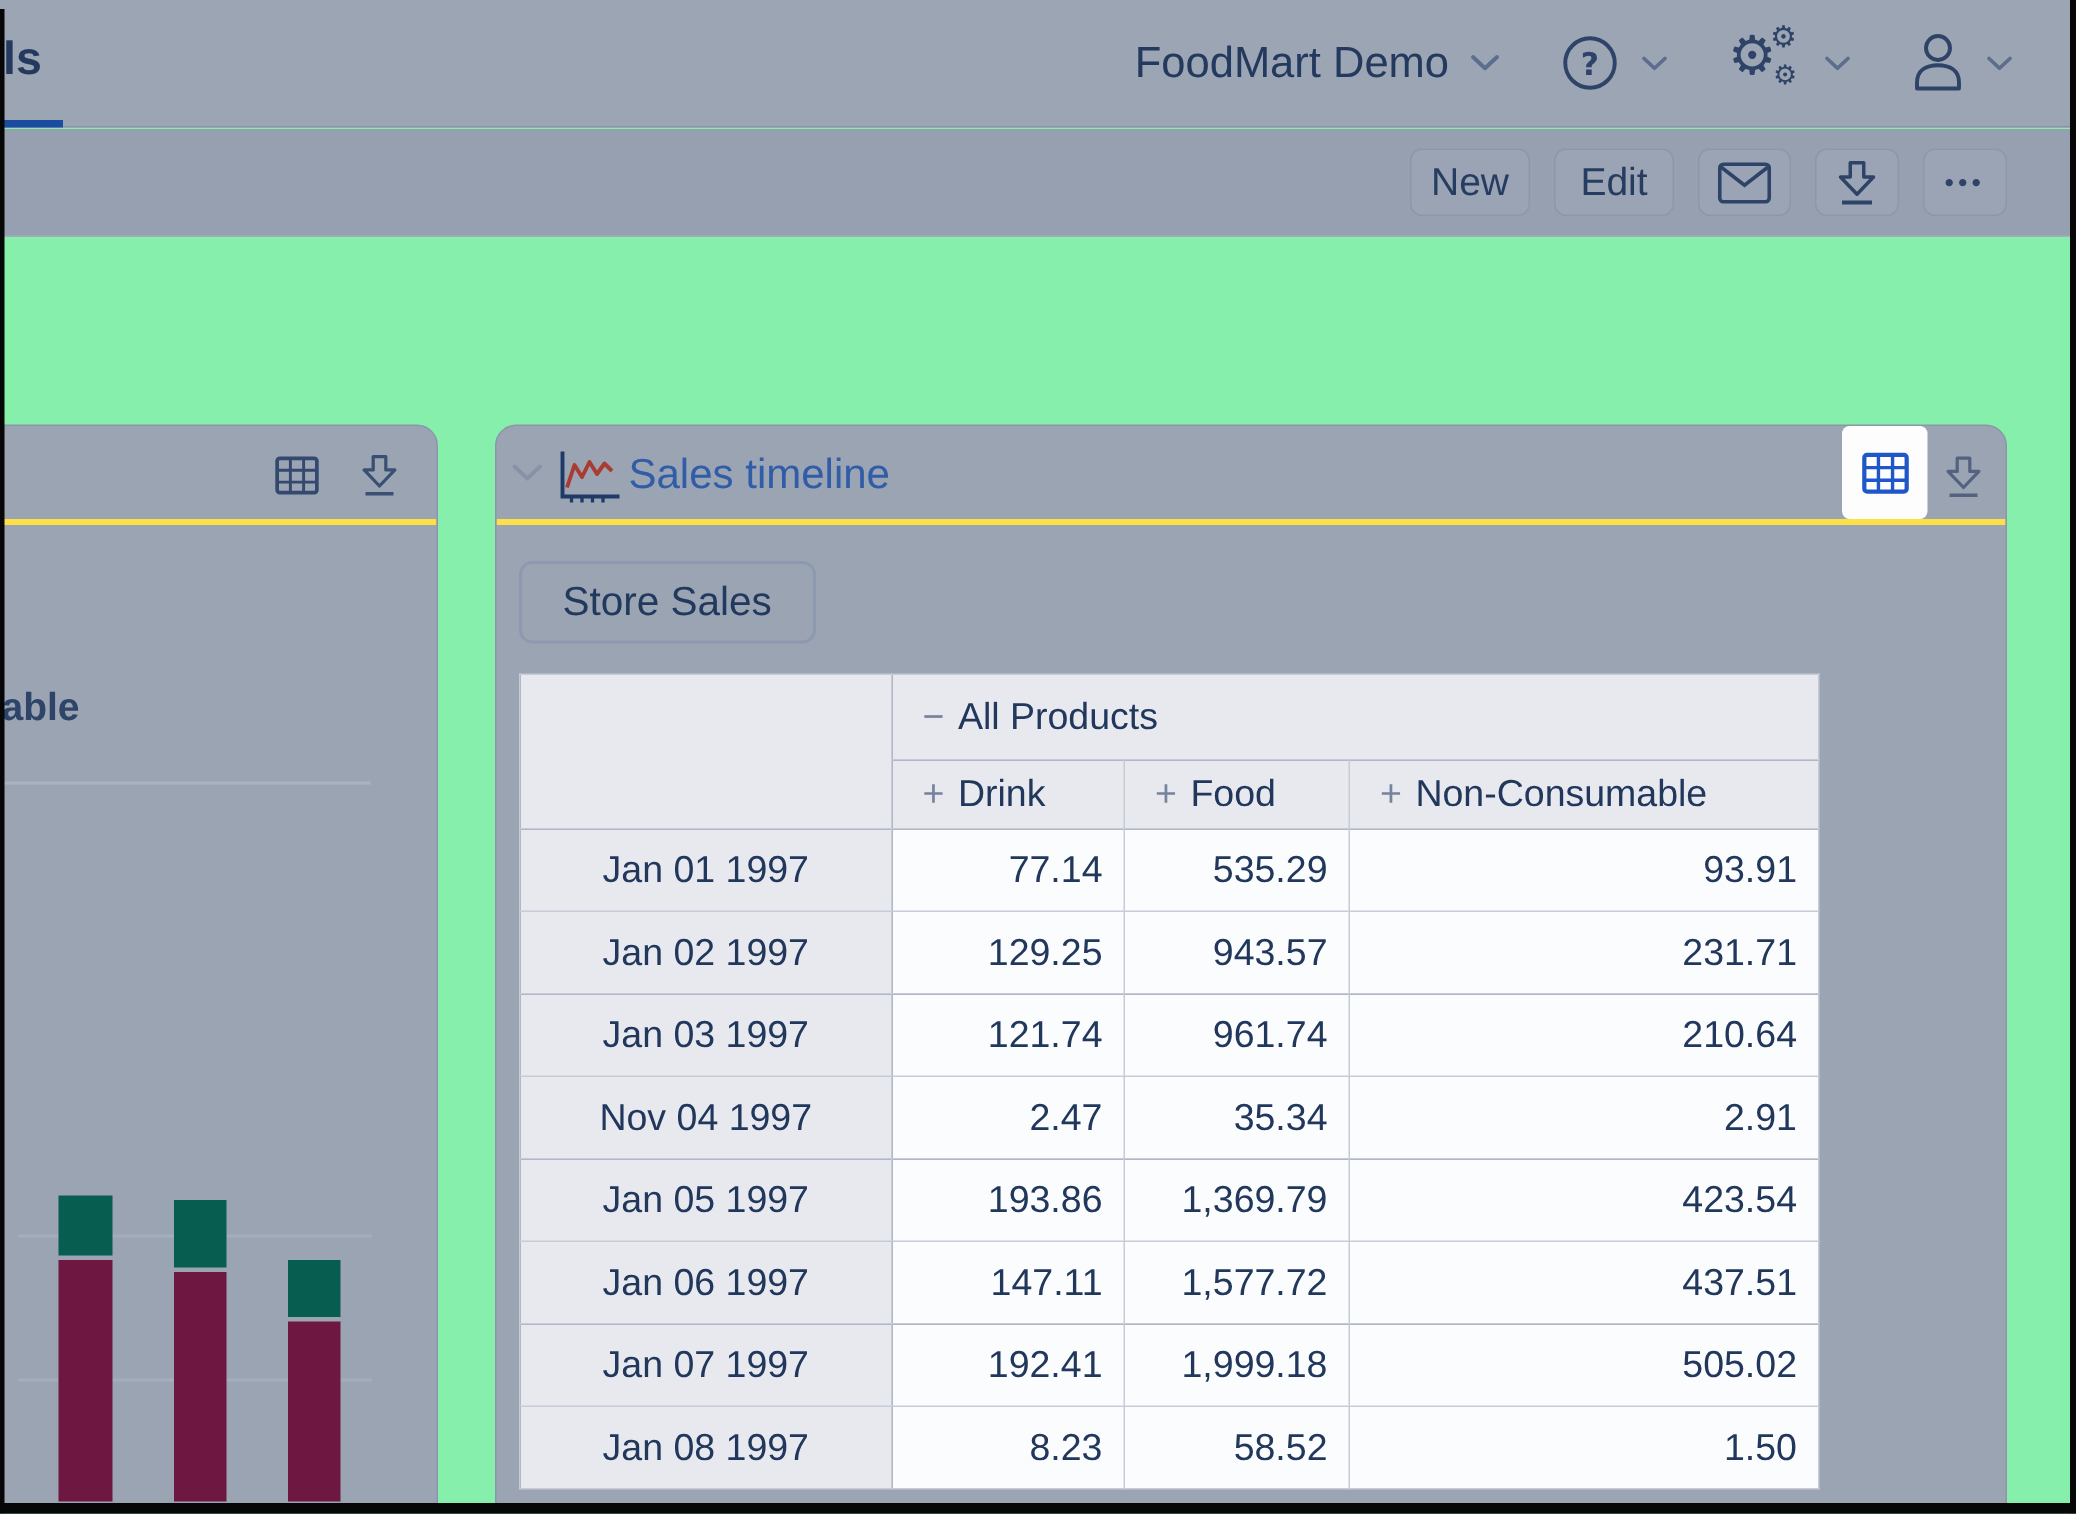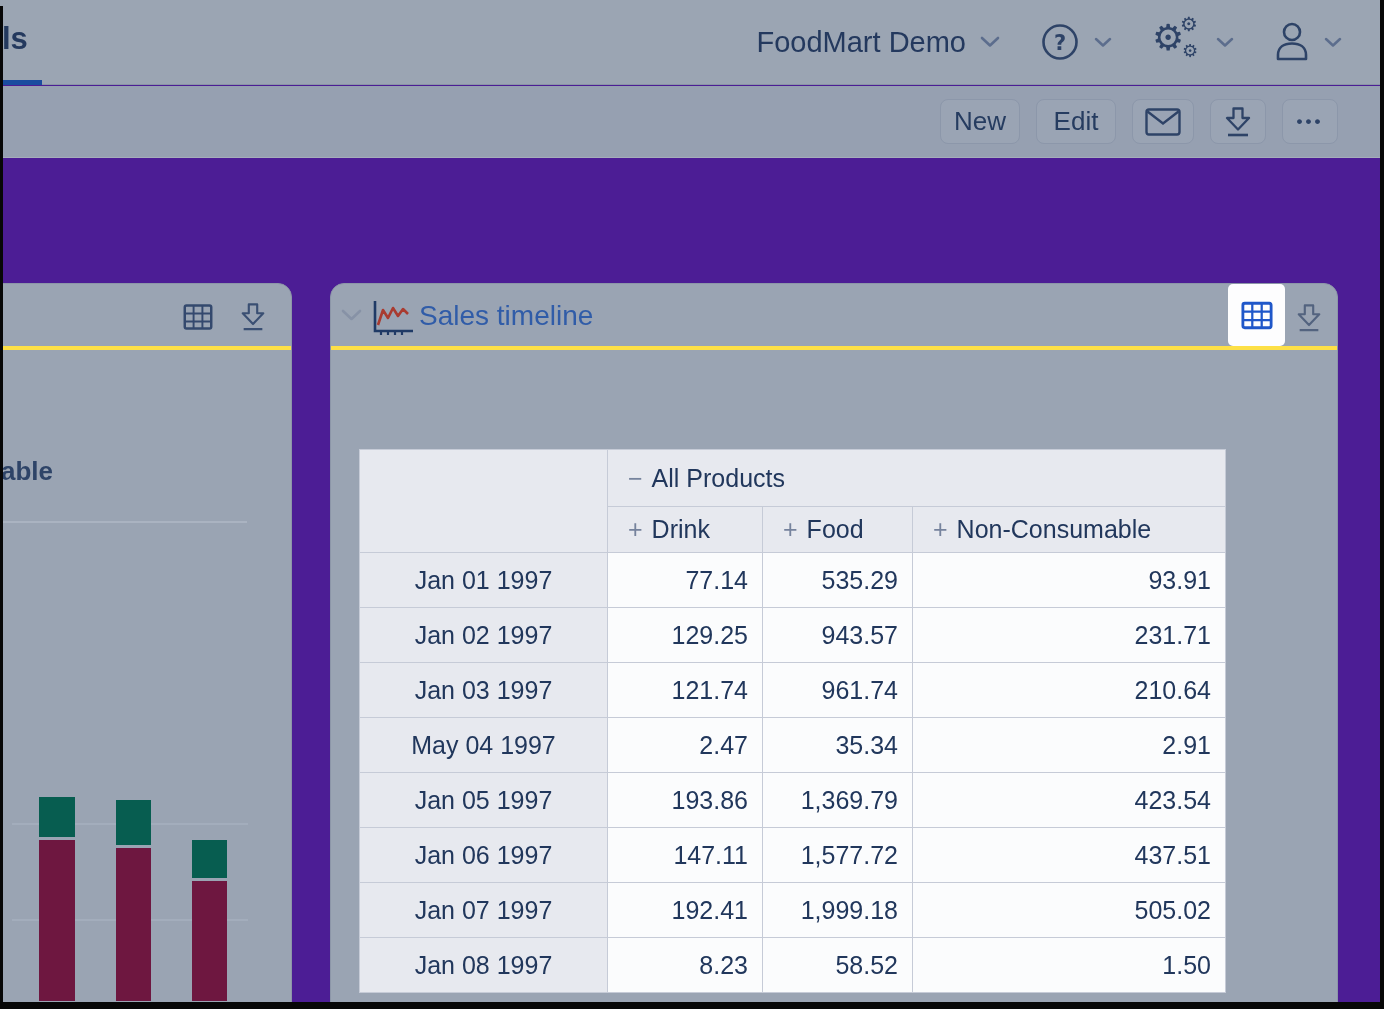--- a/index.html
+++ b/index.html
@@ -1,19 +1,19 @@
 <!DOCTYPE html>
 <html><head>
 <meta charset="utf-8">
 <style>
   * { margin:0; padding:0; box-sizing:border-box; }
   html,body { background:#000; }
   .screen {
     position:relative; width:1384px; height:1009px; overflow:hidden;
-    background:#4c1d95; color:#23395c;
+    background:#86efac; color:#23395c;
     font-family:"Liberation Sans","DejaVu Sans",sans-serif;
   }
   
   .topnav { position:absolute; left:0; top:0; right:0; height:85px;
     background:#9ba5b3; border-bottom:1px solid #8a94a6; }
   .active-tab { position:absolute; left:2px; top:21px; font-size:31px; font-weight:700; color:#24395e; }
   .tab-underline { position:absolute; left:0; top:80px; width:42px; height:5px; background:#1a4c9f; }
   .topnav-right { position:absolute; right:42px; top:0; height:84px; display:flex; align-items:center; }
   .menu-trigger { display:flex; align-items:center; cursor:default; }
   .workspace-label { font-size:29px; font-weight:400; color:#24395e; }
@@ -59,21 +59,21 @@
   .panel-title { position:absolute; left:88px; top:16px; font-size:28px; font-weight:500; color:#305ca8; }
   .spotlight { position:absolute; right:52px; top:0; width:57px; height:62px;
     background:#fdfdfe; border-radius:5px; display:flex; align-items:center; justify-content:center; }
   .mc-download { position:absolute; right:14px; top:19px; }
   
   .measure-chip { position:absolute; left:15px; top:90px; height:55px;
     border:2px solid #8d99b0; border-radius:9px; background:transparent;
     font-size:27px; color:#22395e; display:flex; align-items:center;
     padding:0 27px; font-family:inherit; }
   
-  .pivot { position:absolute; left:28px; top:165px; border-collapse:collapse;
+  .pivot { position:absolute; left:15px; top:165px; border-collapse:collapse;
     font-size:25px; color:#21375c; table-layout:fixed; }
   .pivot th, .pivot td { border:1px solid #c6cbd7; font-weight:400; overflow:hidden; white-space:nowrap; }
   .pivot .hdr { background:#e7e9ef; text-align:left; padding-left:20px; height:46px; }
   .pivot .hdr.group { height:57px; }
   .pivot .corner { background:#e7e9ef; }
   .pivot .toggle { color:#76839d; margin-right:9px; }
   .pivot .rowlabel { background:#e7e9ef; text-align:center; height:55px; }
   .pivot td.val { background:#fbfcfd; text-align:right; padding-right:14px; height:55px; }
   
   .edge { position:absolute; background:#070707; z-index:50; }
@@ -225,20 +225,21 @@
         </span>
       </div>
       <span class="mc-download">
         <svg width="28" height="30" viewBox="0 0 30 32">
           <path d="M10.5 2.5 L19.5 2.5 L19.5 12 L26 12 L15 23.5 L4 12 L10.5 12 Z" fill="none" stroke="#53637f" stroke-width="2.3" stroke-linejoin="round"></path>
           <line x1="5" y1="29" x2="25" y2="29" stroke="#53637f" stroke-width="2.6"></line>
         </svg>
       </span>
     </div>
 
+    <button class="measure-chip">Store Sales</button>
 
     <table class="pivot">
       <colgroup>
         <col style="width:248px">
           <col style="width:155px">
           <col style="width:150px">
           <col style="width:313px">
       </colgroup>
       <thead>
           <tr>
@@ -264,21 +265,21 @@
             <td class="val">943.57</td>
             <td class="val">231.71</td>
           </tr>
           <tr>
             <th class="rowlabel">Jan 03 1997</th>
             <td class="val">121.74</td>
             <td class="val">961.74</td>
             <td class="val">210.64</td>
           </tr>
           <tr>
-            <th class="rowlabel">May 04 1997</th>
+            <th class="rowlabel">Nov 04 1997</th>
             <td class="val">2.47</td>
             <td class="val">35.34</td>
             <td class="val">2.91</td>
           </tr>
           <tr>
             <th class="rowlabel">Jan 05 1997</th>
             <td class="val">193.86</td>
             <td class="val">1,369.79</td>
             <td class="val">423.54</td>
           </tr>

